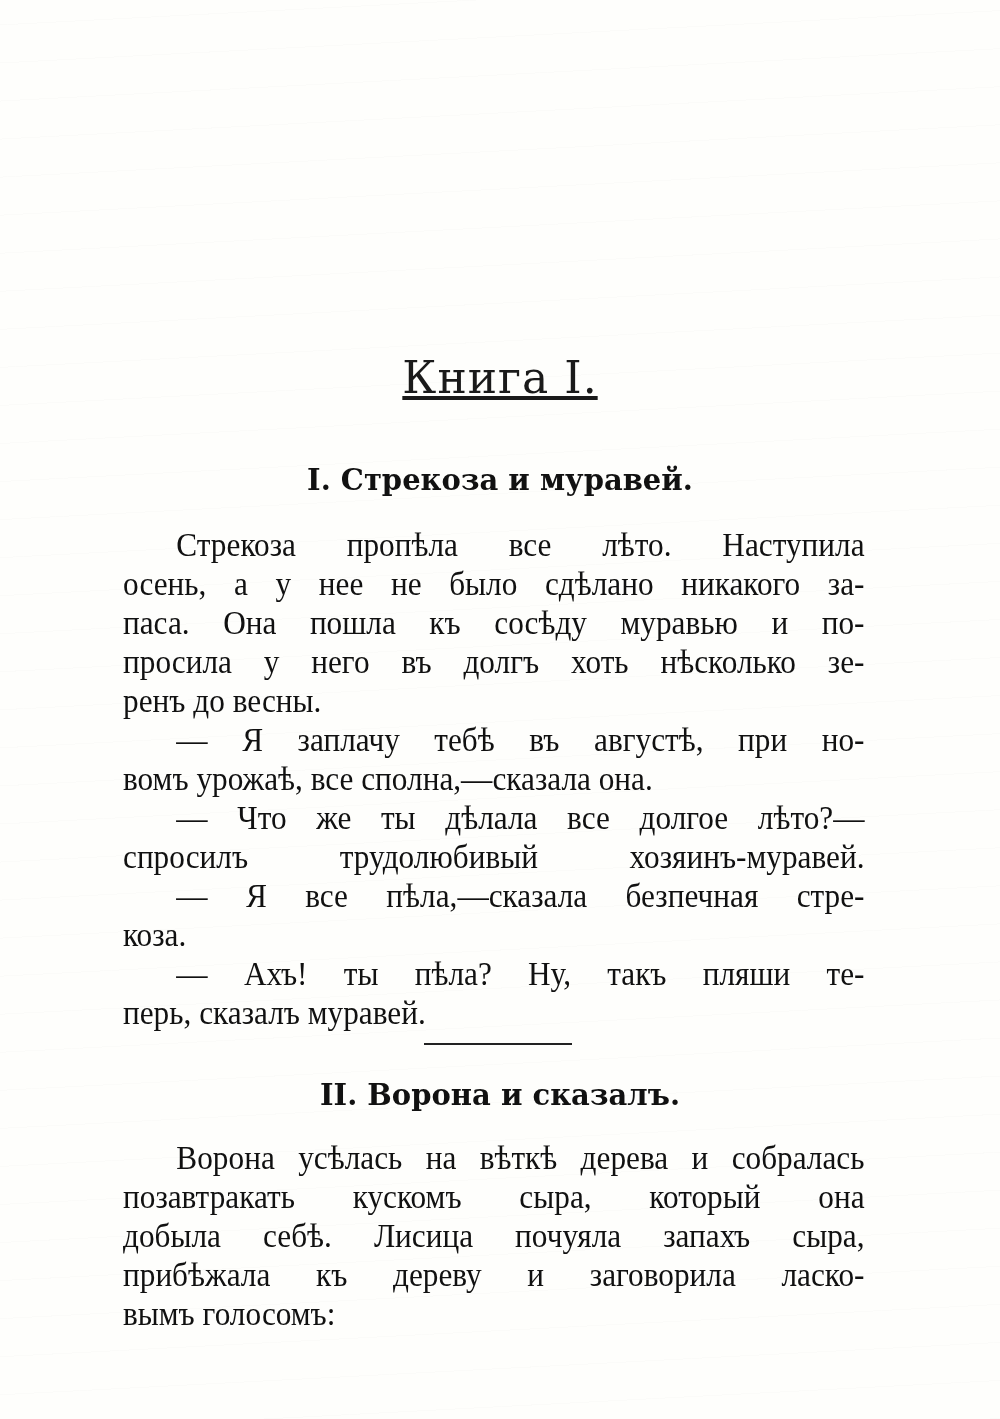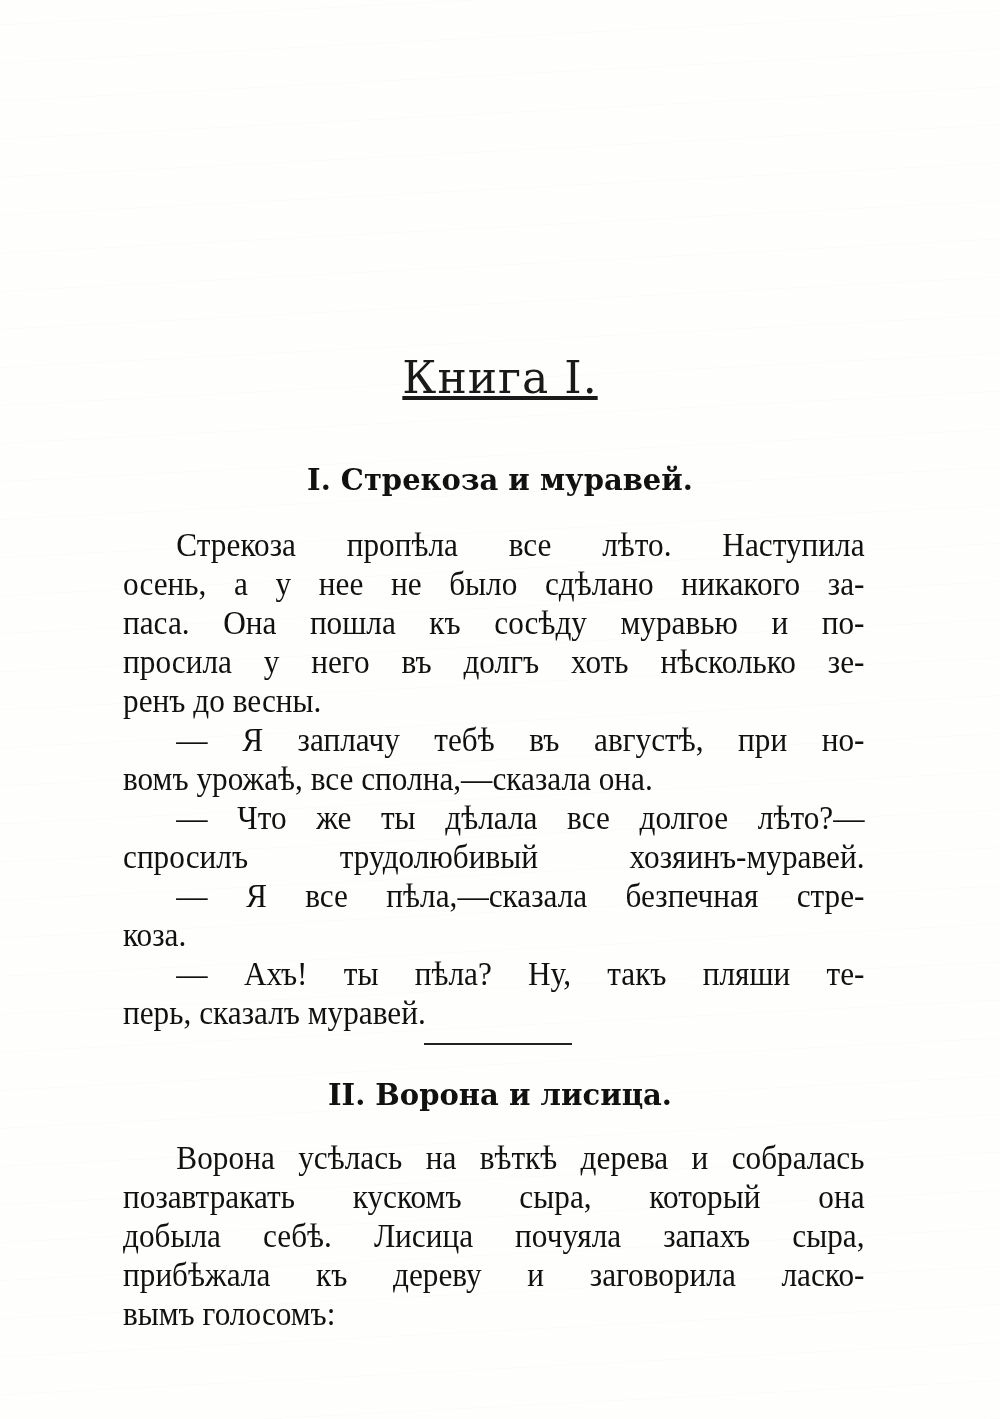--- a/index.html
+++ b/index.html
@@ -73,21 +73,21 @@
     <span class="line indent">— Что же ты дѣлала все долгое лѣто?—</span>
     <span class="line">спросилъ трудолюбивый хозяинъ-муравей.</span>
     <span class="line indent">— Я все пѣла,—сказала безпечная стре-</span>
     <span class="line last">коза.</span>
     <span class="line indent">— Ахъ! ты пѣла? Ну, такъ пляши те-</span>
     <span class="line last">перь, сказалъ муравей.</span>
   </div>
 
   <div class="divider"></div>
 
-  <div class="fable-title ft2">II. Ворона и лисица.</div>
+  <div class="fable-title ft2">II. Ворона и сказалъ.</div>
 
   <div class="body-text bt2">
     <span class="line indent">Ворона усѣлась на вѣткѣ дерева и собралась</span>
     <span class="line">позавтракать кускомъ сыра, который она</span>
     <span class="line">добыла себѣ. Лисица почуяла запахъ сыра,</span>
     <span class="line">прибѣжала къ дереву и заговорила ласко-</span>
     <span class="line last">вымъ голосомъ:</span>
   </div>
 </div>
 

